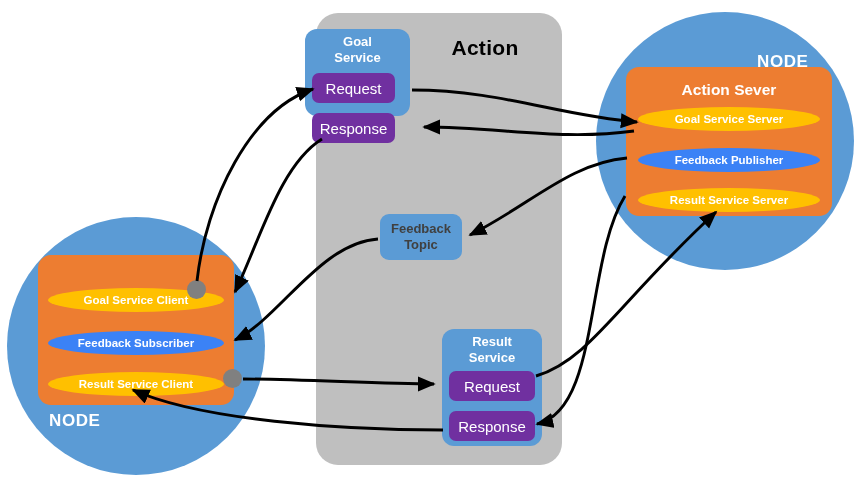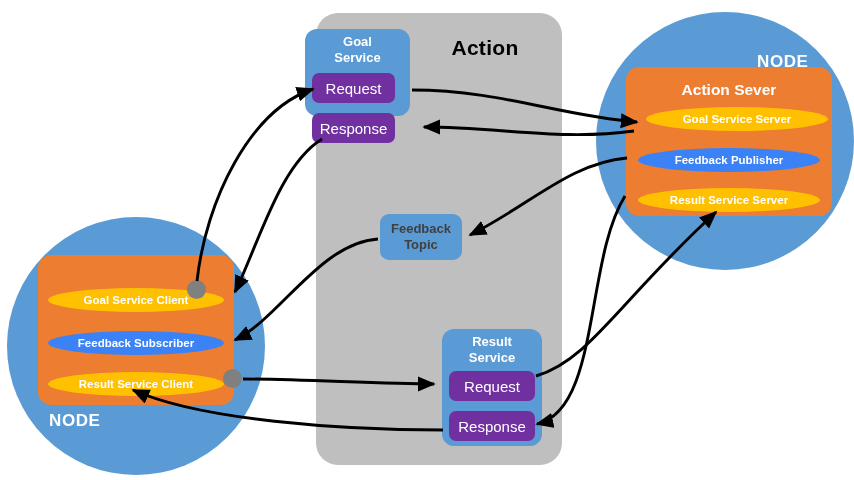--- a/index.html
+++ b/index.html
@@ -122,21 +122,21 @@
     line-height: 1.05;
     white-space: nowrap;
   }
   .pill.yellow { background: #ffc000; }
   .pill.green  { background: #3b82f6; text-align: right; }
 
   #pill-goal-service-client      { left: 10px;  top: 33px;  width: 176px; height: 24px; }
   #pill-feedback-subscriber      { left: 10px;  top: 76px;  width: 176px; height: 24px; }
   #pill-result-service-client    { left: 10px;  top: 117px; width: 176px; height: 24px; }
 
-  #pill-goal-service-server      { left: 20px;  top: 40px;  width: 182px; height: 24px; }
+  #pill-goal-service-server      { left: 12px;  top: 40px;  width: 182px; height: 24px; }
   #pill-feedback-publisher       { left: 12px;  top: 81px;  width: 182px; height: 24px; }
   #pill-result-service-server    { left: 12px;  top: 121px; width: 182px; height: 24px; }
 
   
   .service-box {
     position: absolute;
     background: #5b9bd5;
     border-radius: 12px;
   }
   #goal-service-box   { left: 305px; top: 29px;  width: 97px;  height: 87px; padding-left: 8px; }

